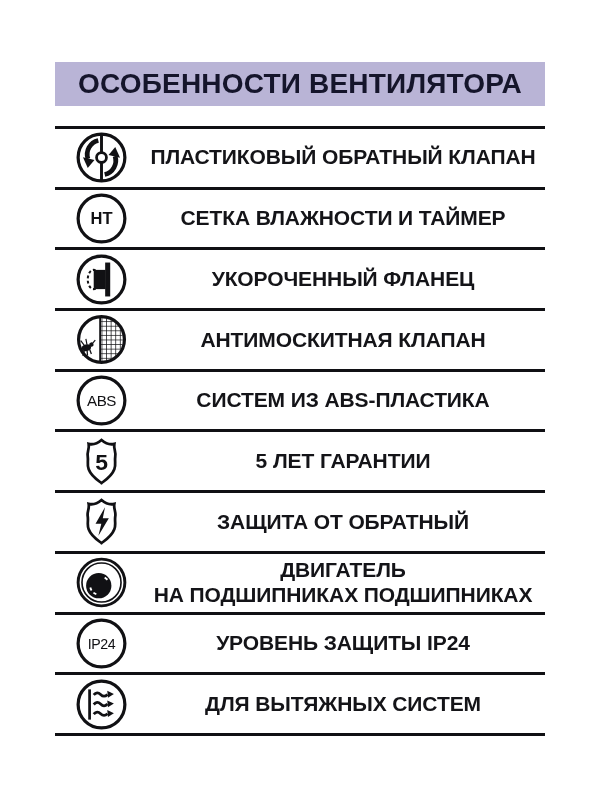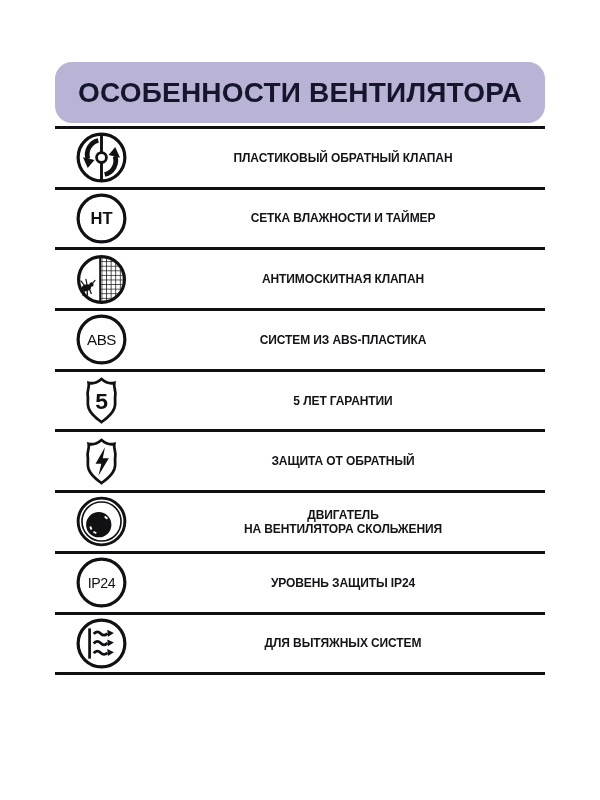--- a/index.html
+++ b/index.html
@@ -1,38 +1,38 @@
 <!DOCTYPE html>
 <html><head>
 <meta charset="utf-8">
 <style>
   html,body{margin:0;padding:0;background:#ffffff;}
   .page{
     position:relative;width:600px;height:800px;background:#ffffff;overflow:hidden;
     font-family:"Liberation Sans",sans-serif;color:#15151d;
   }
   .header{
-    position:absolute;left:55px;top:62px;width:490px;height:61px;
-    display:flex;align-items:center;justify-content:center;border-radius:17px;
+    position:absolute;left:55px;top:62px;width:490px;height:44px;
+    display:flex;align-items:center;justify-content:center;
   }
   .header-title{
     font-weight:700;font-size:28px;letter-spacing:.2px;white-space:nowrap;color:#15152b;
   }
   .features{
     position:absolute;left:55px;top:126px;width:490px;
     border-top:3px solid #101014;
   }
   .feature-row{
     display:flex;align-items:center;height:57.7px;
     border-bottom:3px solid #101014;
   }
   .icon-cell{flex:0 0 92px;display:flex;align-items:flex-start;justify-content:center;}
   .icon-cell svg{width:55px;height:55px;display:block;}
   .label-cell{
-    flex:1;text-align:center;font-weight:700;font-size:12px;line-height:1.18;
+    flex:1;text-align:center;font-weight:700;font-size:21px;line-height:1.18;
     letter-spacing:-.1px;white-space:pre-line;color:#141418;padding-right:6px;
   }
 </style>
 </head>
 <body>
 
 <div class="page">
   <div class="header" style="background: rgb(185, 180, 214);">
     <span class="header-title" style="color: rgb(21, 21, 43);">ОСОБЕННОСТИ ВЕНТИЛЯТОРА</span>
   </div>
@@ -52,20 +52,31 @@
     <span class="label-cell">ПЛАСТИКОВЫЙ ОБРАТНЫЙ КЛАПАН</span>
   </div>
       <div class="feature-row">
     <span class="icon-cell">
           <svg viewBox="0 0 60 60">
             <circle cx="30" cy="30" r="25.5" fill="none" stroke="#111114" stroke-width="3.5"></circle>
   <text x="30" y="36.5" text-anchor="middle" font-size="18" font-weight="700" fill="#111114">HT</text>
           </svg>
         </span>
     <span class="label-cell">СЕТКА ВЛАЖНОСТИ И ТАЙМЕР</span>
+  </div>
+      <div class="feature-row">
+    <span class="icon-cell">
+          <svg viewBox="0 0 60 60">
+            <circle cx="30" cy="30" r="25.5" fill="none" stroke="#111114" stroke-width="3.5"></circle>
+  <ellipse cx="21.5" cy="30" rx="6.5" ry="10.5" fill="none" stroke="#111114" stroke-width="2.2" stroke-dasharray="3 2.6"></ellipse>
+  <rect x="21.5" y="19.5" width="13" height="21" fill="#111114"></rect>
+  <rect x="34" y="11.5" width="5.5" height="37" fill="#111114"></rect>
+          </svg>
+        </span>
+    <span class="label-cell">УКОРОЧЕННЫЙ ФЛАНЕЦ</span>
   </div>
       <div class="feature-row">
     <span class="icon-cell">
           <svg viewBox="0 0 60 60">
   <defs>
     <pattern id="netp" width="5" height="5" patternUnits="userSpaceOnUse">
       <path d="M0 0H5 M0 0V5" stroke="#111114" stroke-width="1.6" fill="none"></path>
     </pattern>
     <clipPath id="netclip">
                 <circle cx="30" cy="30" r="23.6"></circle>
@@ -121,21 +132,21 @@
     <span class="icon-cell">
           <svg viewBox="0 0 60 60">
             <circle cx="30" cy="30" r="25.5" fill="none" stroke="#111114" stroke-width="3.2"></circle>
   <circle cx="30" cy="30" r="21.3" fill="none" stroke="#111114" stroke-width="1.8"></circle>
   <circle cx="27" cy="33.5" r="13.8" fill="#111114"></circle>
   <path d="M17.8 35.5 A9.8 9.8 0 0 0 25.5 43" fill="none" stroke="#fff" stroke-width="2" stroke-dasharray="3.5 3"></path>
   <line x1="33.5" y1="24.5" x2="36.5" y2="27" stroke="#fff" stroke-width="2"></line>
           </svg>
         </span>
     <span class="label-cell">ДВИГАТЕЛЬ
-НА ВЕНТИЛЯТОРА СКОЛЬЖЕНИЯ</span>
+НА ПОДШИПНИКАХ ПОДШИПНИКАХ</span>
   </div>
       <div class="feature-row">
     <span class="icon-cell">
           <svg viewBox="0 0 60 60">
             <circle cx="30" cy="30" r="25.5" fill="none" stroke="#111114" stroke-width="3.5"></circle>
   <text x="30" y="35.5" text-anchor="middle" font-size="15.5" font-weight="400" letter-spacing="-0.5" fill="#111114">IP24</text>
           </svg>
         </span>
     <span class="label-cell">УРОВЕНЬ ЗАЩИТЫ IP24</span>
   </div>

